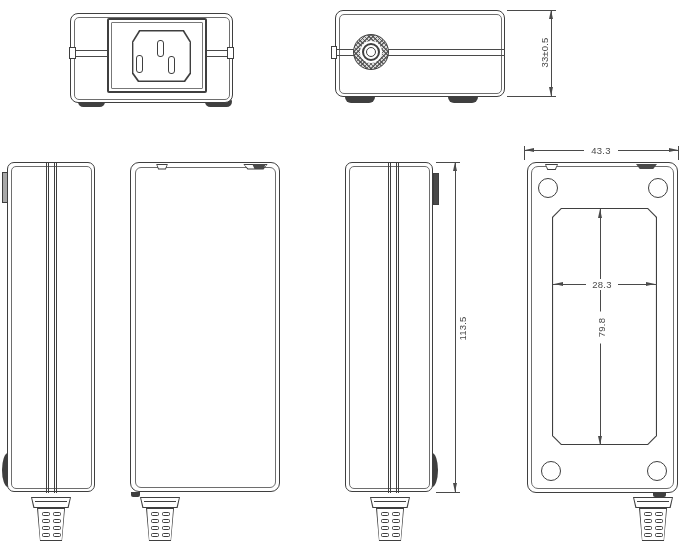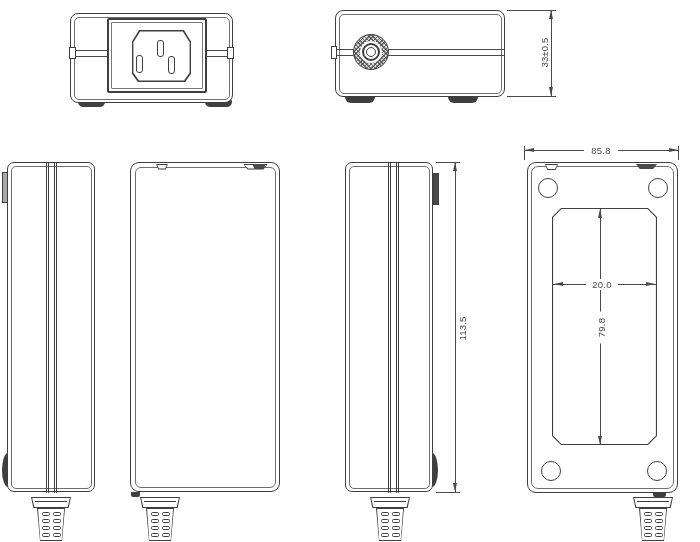--- a/index.html
+++ b/index.html
@@ -198,41 +198,41 @@
     <span class="dimtxt vert" style="left:442.5px;top:322.5px;width:38px;">113.5</span>
   </div>
 
   <div class="view">
 
     <div class="ln" style="left:524px;top:146px;width:1px;height:14px;"></div>
     <div class="ln" style="left:678px;top:146px;width:1px;height:14px;"></div>
     <div class="ln" style="left:524px;top:150px;width:155px;height:1px;"></div>
     <div class="al" style="left:525px;top:148px;"></div>
     <div class="ar" style="left:669px;top:148px;"></div>
-    <span class="dimtxt bgw" style="left:584px;top:144.5px;width:34px;">85.8</span>
+    <span class="dimtxt bgw" style="left:584px;top:144.5px;width:34px;">43.3</span>
 
     <div class="body" style="left:527px;top:162px;width:151px;height:331px;border-radius:9px;">
       <div class="inner" style="inset:3px;border-radius:7px;"></div>
     </div>
     <div class="trap-o" style="left:545px;top:164px;width:13px;height:6px;">
         <div class="tin"></div>
       </div>
     <div class="trap-d" style="left:636px;top:164px;width:21px;height:5px;"></div>
     <div class="foot-circle" style="left:538px;top:178px;"></div>
     <div class="foot-circle" style="left:648px;top:178px;"></div>
     <div class="foot-circle" style="left:541px;top:461px;"></div>
     <div class="foot-circle" style="left:647px;top:461px;"></div>
     <div class="chamf" style="left:552px;top:208px;width:105px;height:237px;">
       <div class="cin"></div>
     </div>
 
     <div class="ln z3" style="left:553px;top:284px;width:104px;height:1px;"></div>
     <div class="al z3" style="left:554px;top:282px;"></div>
     <div class="ar z3" style="left:646px;top:282px;"></div>
-    <span class="dimtxt bgw" style="left:586px;top:278.5px;width:32px;">20.0</span>
+    <span class="dimtxt bgw" style="left:586px;top:278.5px;width:32px;">28.3</span>
 
     <div class="ln z3" style="left:600px;top:209px;width:1px;height:236px;"></div>
     <div class="au z3" style="left:598px;top:209px;"></div>
     <div class="ad z3" style="left:598px;top:436px;"></div>
     <span class="dimtxt vert bgw" style="left:584.5px;top:321.5px;width:32px;">79.8</span>
 
     <div class="wedge" style="left:653px;top:492px;width:13px;height:5px;"></div>
     <div class="sr" style="left:633px;">
       <div class="sr-collar">
         <div class="cin2"></div>

